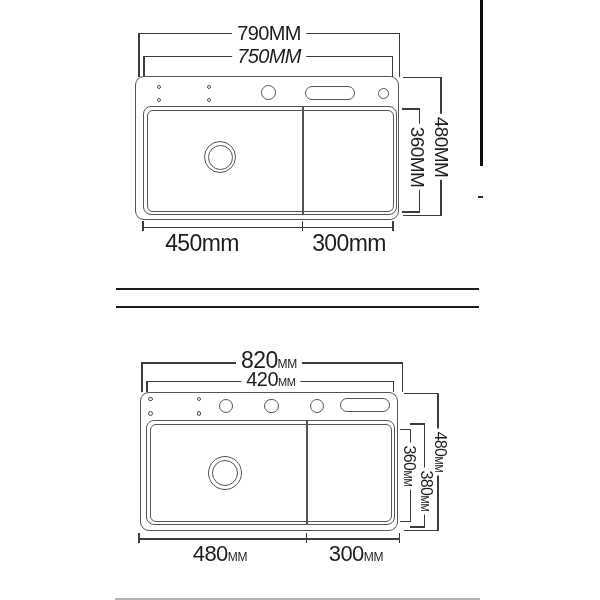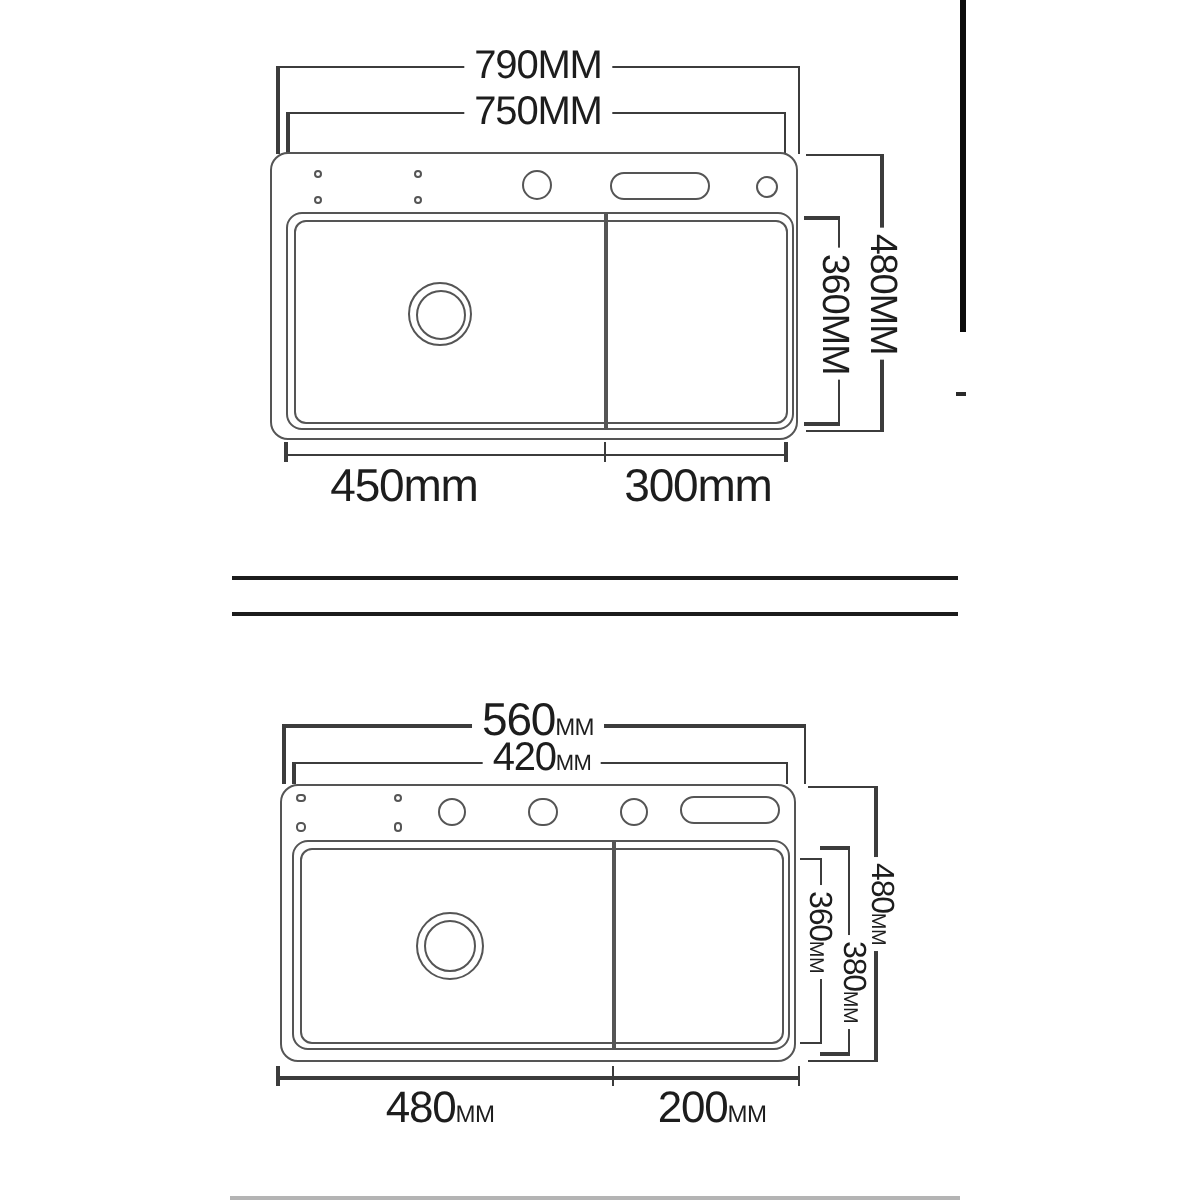--- a/index.html
+++ b/index.html
@@ -39,21 +39,21 @@
   <div>
 
     <div class="hline" style="left:138px;top:32.5px;width:262px;"></div>
     <div class="vline" style="left:138px;top:33px;height:44px;"></div>
     <div class="vline" style="left:398.5px;top:33px;height:44px;"></div>
     <span class="dimlab fs20" style="left:269px;top:33px;">790MM</span>
 
     <div class="hline" style="left:143px;top:55.5px;width:250px;"></div>
     <div class="vline" style="left:143px;top:56px;height:21px;"></div>
     <div class="vline" style="left:391.5px;top:56px;height:21px;"></div>
-    <span class="dimlab fs20" style="left:269px;top:56px;">750MM</span>
+    <span class="dimlab fs20" style="left:269px;top:56px;font-style:italic;">750MM</span>
 
     <div class="outl" style="left:135px;top:76px;width:264px;height:144px;border-radius:9px;"></div>
 
     <div class="ring" style="left:156.8px;top:84.8px;width:4.5px;height:4.5px;"></div>
     <div class="ring" style="left:156.8px;top:97.8px;width:4.5px;height:4.5px;"></div>
     <div class="ring" style="left:206.8px;top:84.8px;width:4.5px;height:4.5px;"></div>
     <div class="ring" style="left:206.8px;top:97.8px;width:4.5px;height:4.5px;"></div>
 
     <div class="outl circle" style="left:260.5px;top:85px;width:15px;height:15px;"></div>
 
@@ -90,21 +90,21 @@
   <div class="divdark" style="left:116px;top:305.5px;width:363px;"></div>
   <div class="divlight" style="left:115px;top:597.5px;width:365px;"></div>
   <div class="bar" style="left:479.5px;top:0;width:3px;height:166px;"></div>
   <div class="bar" style="left:477.5px;top:195.5px;width:5.5px;height:2.4px;background:#2a2a2a;"></div>
 
   <div>
 
     <div class="hline" style="left:141px;top:362px;width:262px;"></div>
     <div class="vline" style="left:141px;top:362px;height:30px;"></div>
     <div class="vline" style="left:401.5px;top:362px;height:30px;"></div>
-    <span class="dimlab" style="left:269px;top:360px;"><span class="fs23">560</span><span class="unit12">MM</span></span>
+    <span class="dimlab" style="left:269px;top:360px;"><span class="fs23">820</span><span class="unit12">MM</span></span>
 
     <div class="hline" style="left:146px;top:380.5px;width:248px;"></div>
     <div class="vline" style="left:146px;top:381px;height:11px;"></div>
     <div class="vline" style="left:392.5px;top:381px;height:11px;"></div>
     <span class="dimlab" style="left:271px;top:379px;"><span class="fs20">420</span><span class="unit11">MM</span></span>
 
     <div class="outl" style="left:140px;top:392px;width:258px;height:139px;border-radius:9px;"></div>
 
     <div class="ring" style="left:148.3px;top:396.8px;width:4.5px;height:4.5px;"></div>
     <div class="ring" style="left:148.3px;top:411.3px;width:4.5px;height:4.5px;"></div>
@@ -137,16 +137,16 @@
     <div class="hline" style="left:400px;top:428.5px;width:10.5px;"></div>
     <div class="vline" style="left:409.5px;top:428.5px;height:93px;"></div>
     <div class="hline" style="left:400px;top:520.5px;width:10.5px;"></div>
     <span class="dimlab rot" style="left:409px;top:466px;"><span class="fs16">360</span><span class="unit10">MM</span></span>
 
     <div class="hline" style="left:138px;top:538px;width:262px;"></div>
     <div class="vline" style="left:138px;top:533px;height:10px;"></div>
     <div class="vline" style="left:305.5px;top:533px;height:10px;"></div>
     <div class="vline" style="left:398.5px;top:533px;height:10px;"></div>
     <span class="dimlab plain" style="left:220px;top:554px;"><span class="fs22">480</span><span class="unit12">MM</span></span>
-    <span class="dimlab plain" style="left:356px;top:554px;"><span class="fs22">200</span><span class="unit12">MM</span></span>
+    <span class="dimlab plain" style="left:356px;top:554px;"><span class="fs22">300</span><span class="unit12">MM</span></span>
   </div>
 
 </div>
 
 </body></html>

